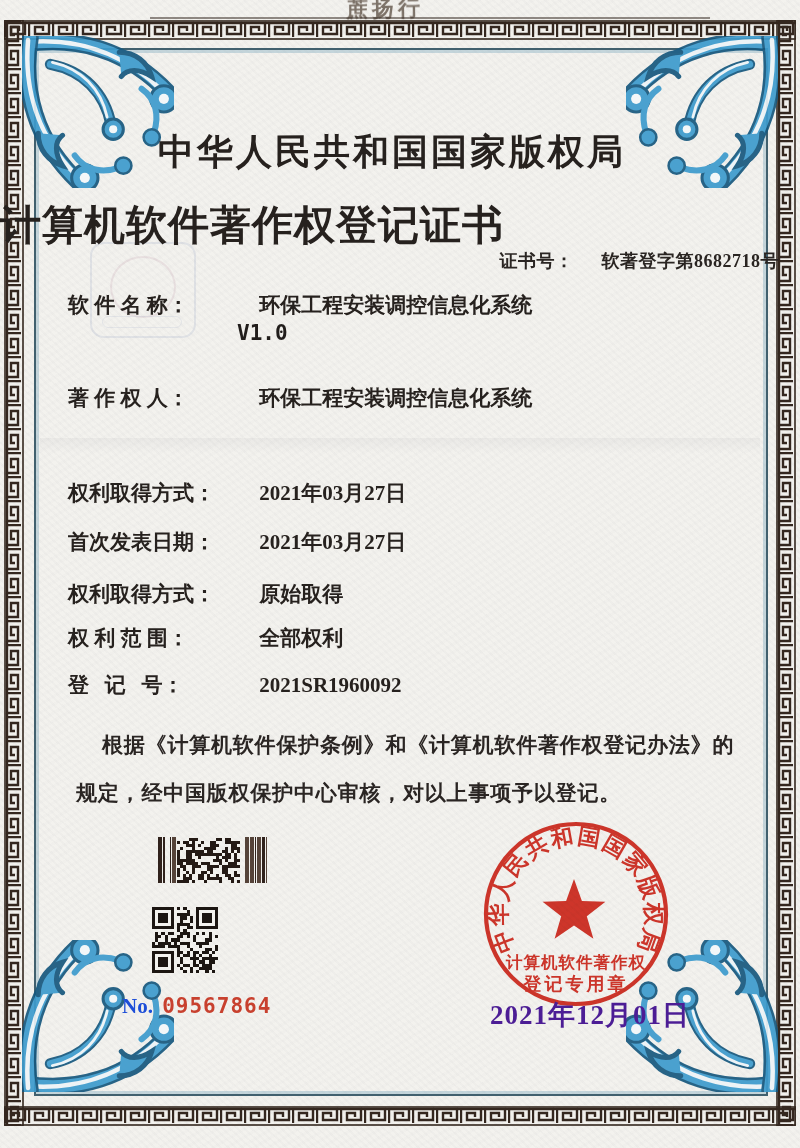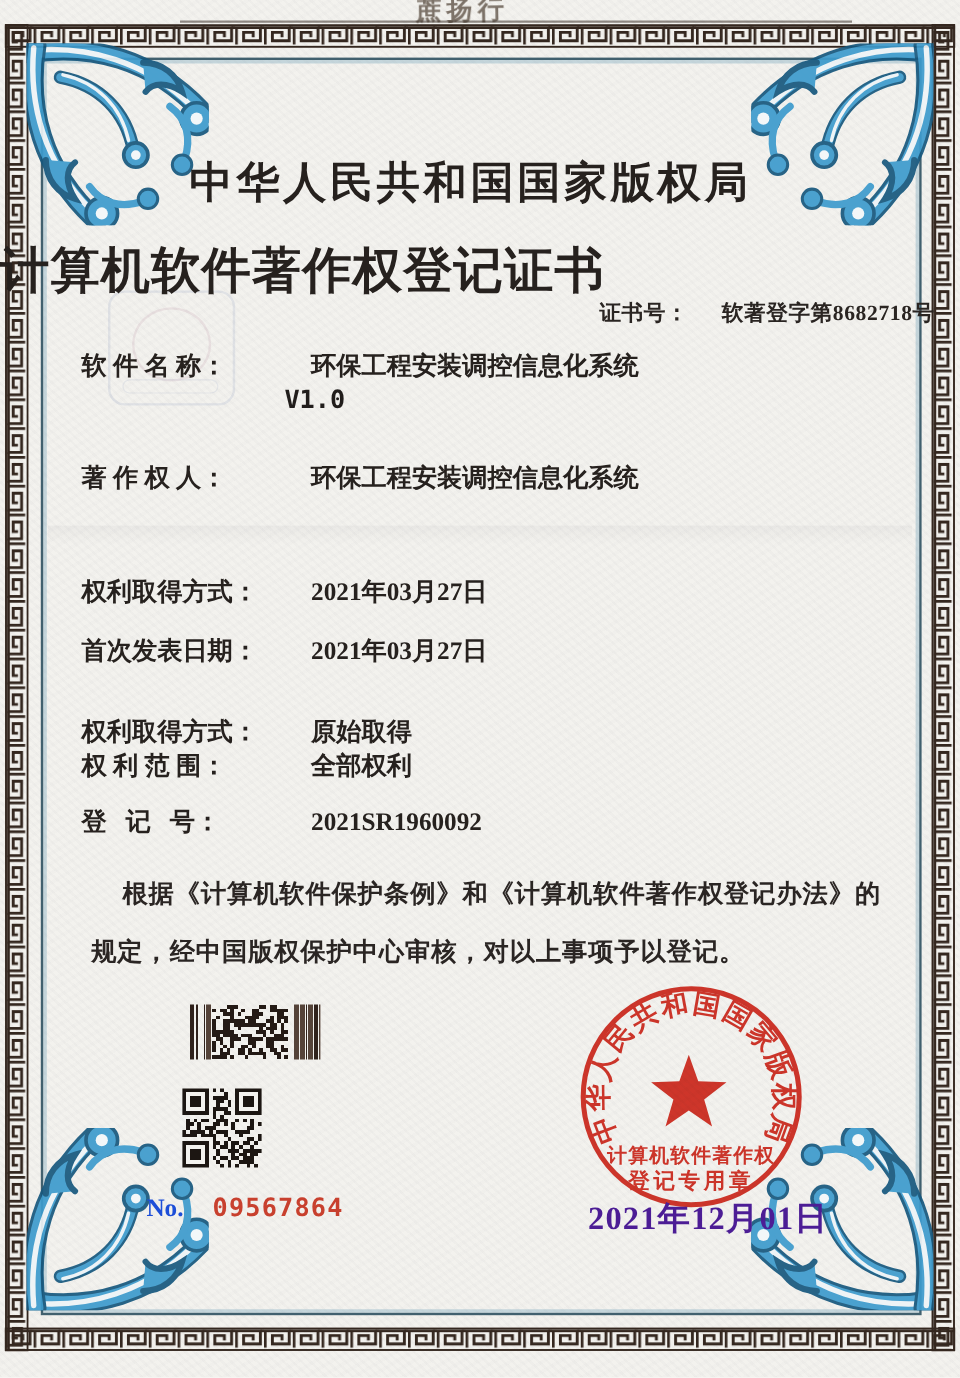--- a/index.html
+++ b/index.html
@@ -72,21 +72,21 @@
   .stmt{position:absolute;left:76px;width:672px;font-size:21px;font-weight:600;
     color:#2a2523;letter-spacing:.8px;}
   .stmt.l1{text-indent:26px;}
   
   .barcode{position:absolute;left:145px;top:837px;width:122px;height:46px;}
   .qrcode{position:absolute;left:152px;top:907px;width:66px;height:66px;}
   
   .serial{position:absolute;left:122px;top:994px;font-size:21px;font-weight:700;}
   .serial .prefix{color:#1d4ed8;}
   .serial .num{color:#c8402e;font-family:"DejaVu Sans Mono","Liberation Mono",monospace;
-    letter-spacing:1px;margin-left:19px;text-align:right;}
+    letter-spacing:1px;margin-left:4px;text-align:right;}
   
   .seal{position:absolute;left:462px;top:816px;width:228px;height:204px;
     mix-blend-mode:multiply;opacity:.92;}
   .issue-date{position:absolute;left:470px;top:997px;width:240px;text-align:center;
     font-size:27px;font-weight:700;letter-spacing:1px;color:#4c1d95;}
 </style>
 </head>
 <body>
 
 <div class="paper-texture"></div>
@@ -192,21 +192,21 @@
 <div class="row" style="top:479px">
   <span class="label">权利取得方式：</span>
   <span class="value">2021年03月27日</span>
 </div>
 
 <div class="row" style="top:528px">
   <span class="label">首次发表日期：</span>
   <span class="value">2021年03月27日</span>
 </div>
 
-<div class="row" style="top:596px">
+<div class="row" style="top:580px">
   <span class="label">权利取得方式：</span>
   <span class="value">原始取得</span>
 </div>
 
 <div class="row" style="top:624px">
   <span class="label">权 利 范 围：</span>
   <span class="value">全部权利</span>
 </div>
 
 <div class="row" style="top:671px">

